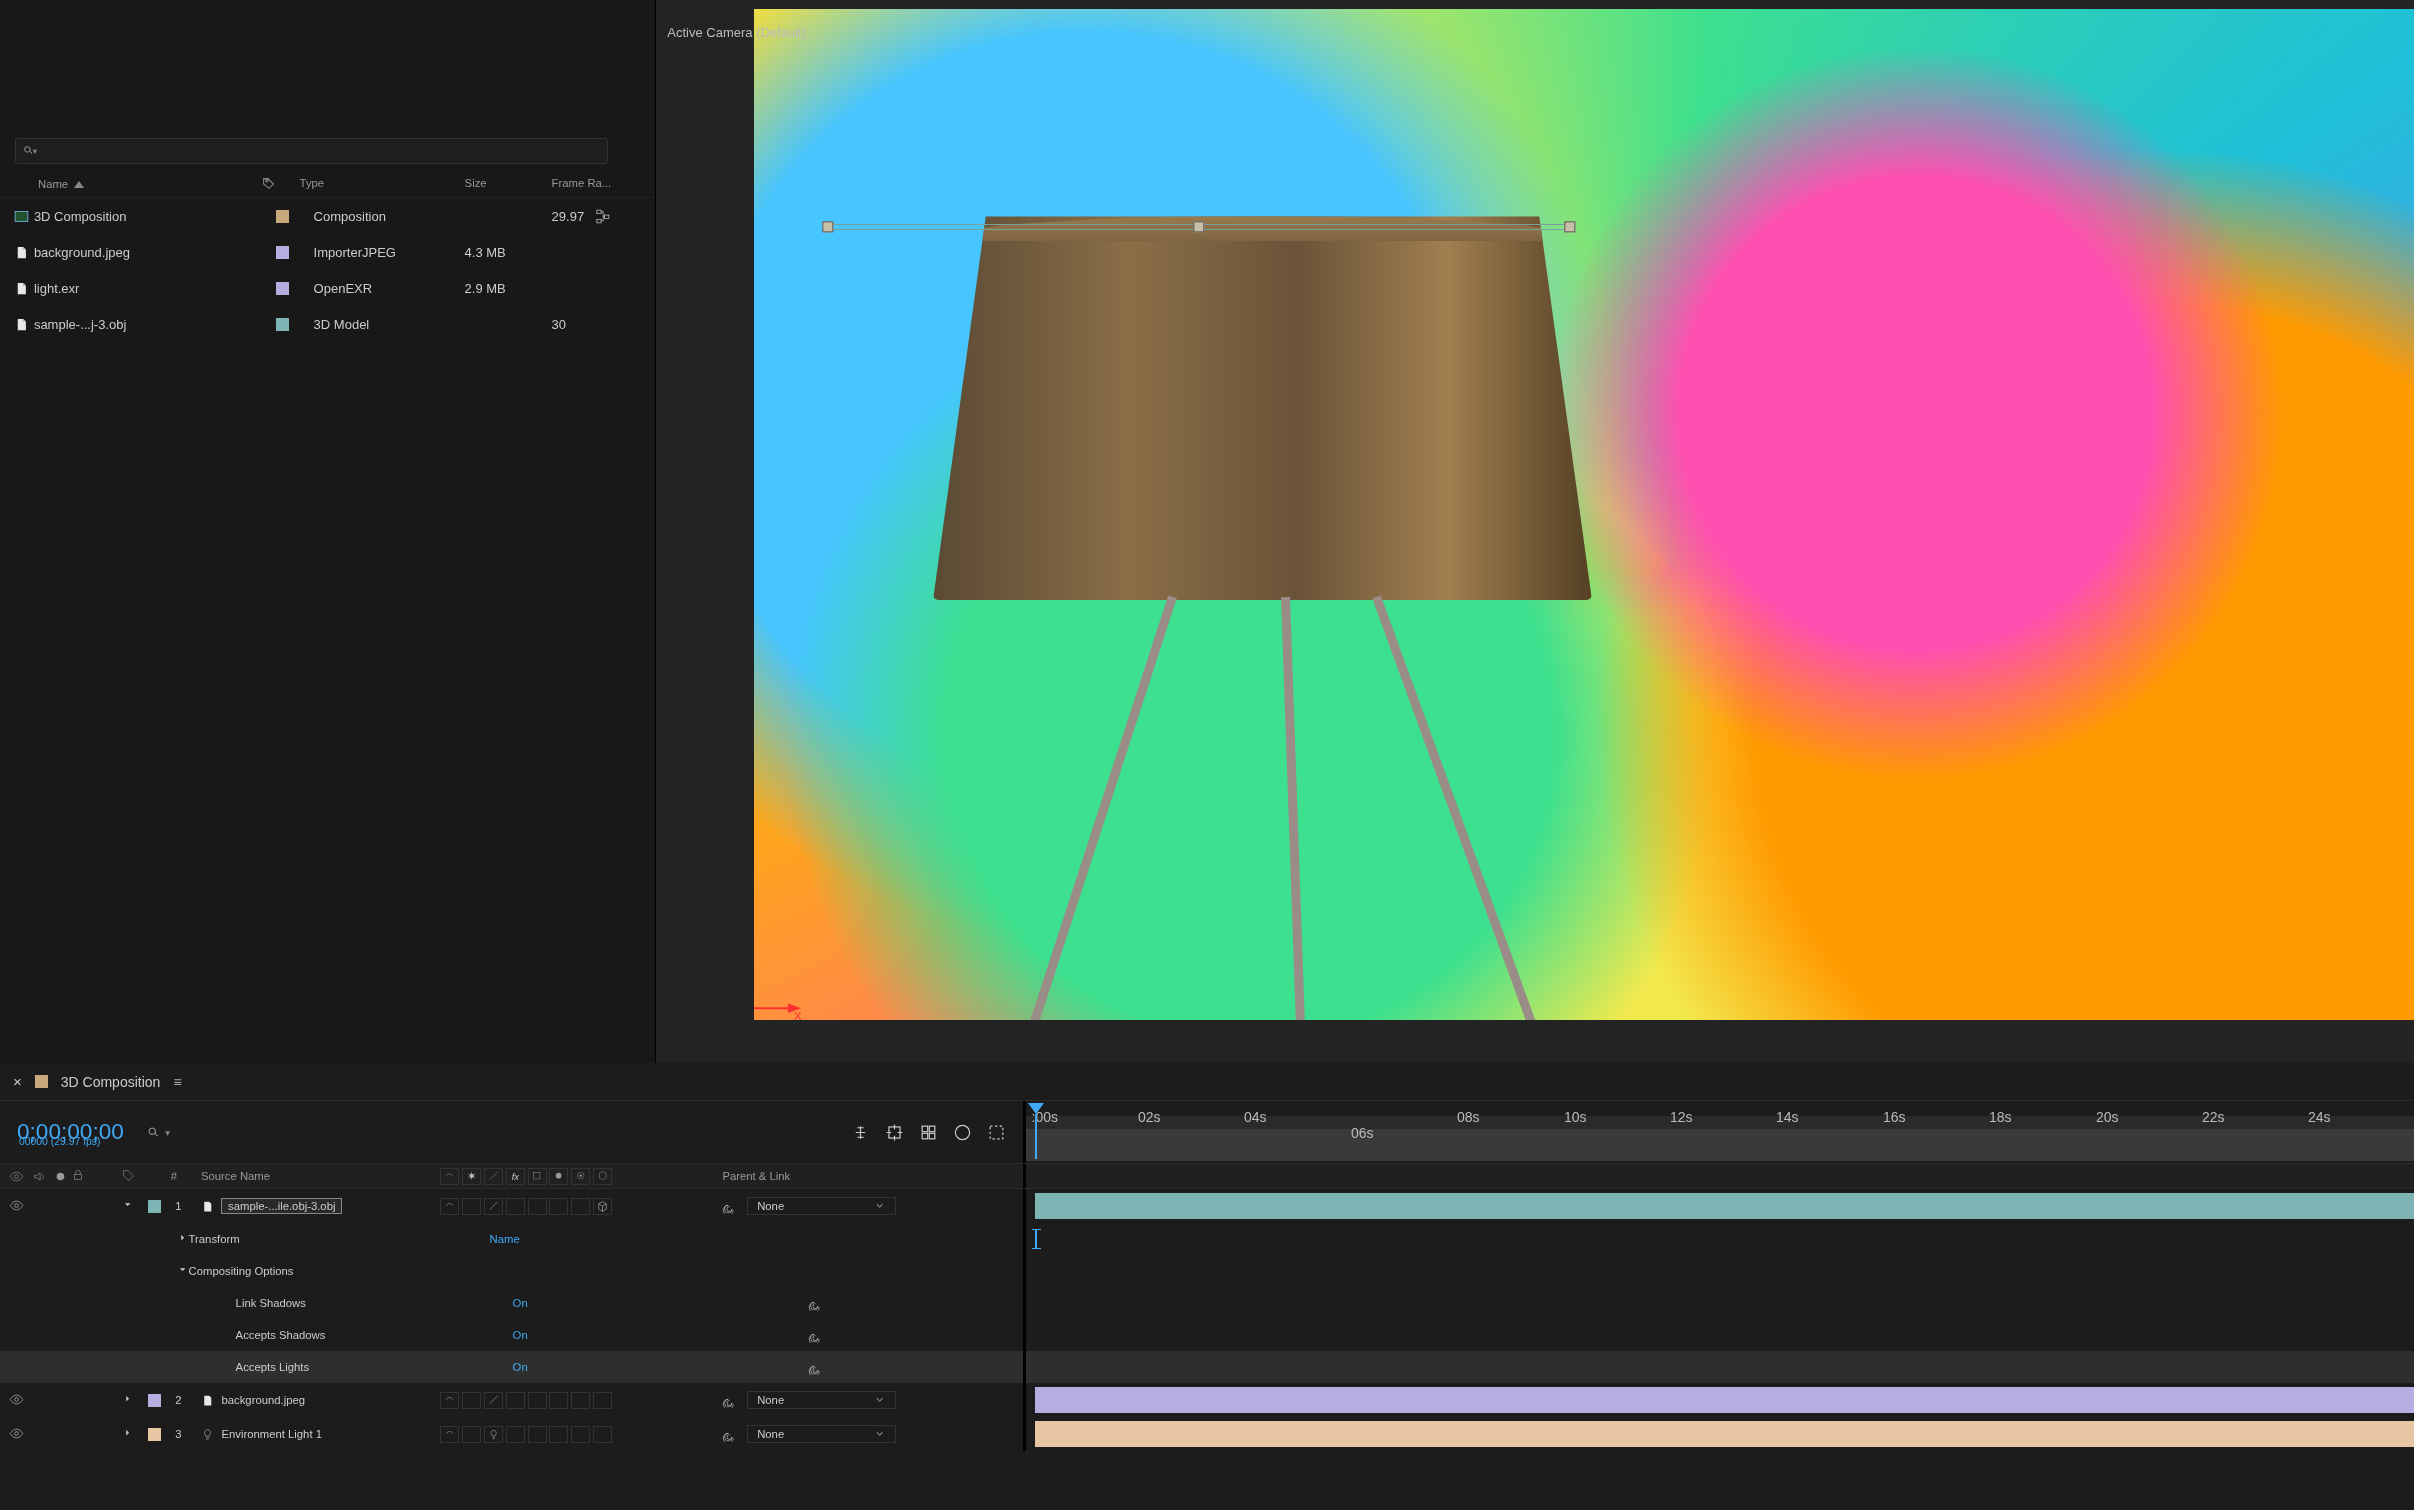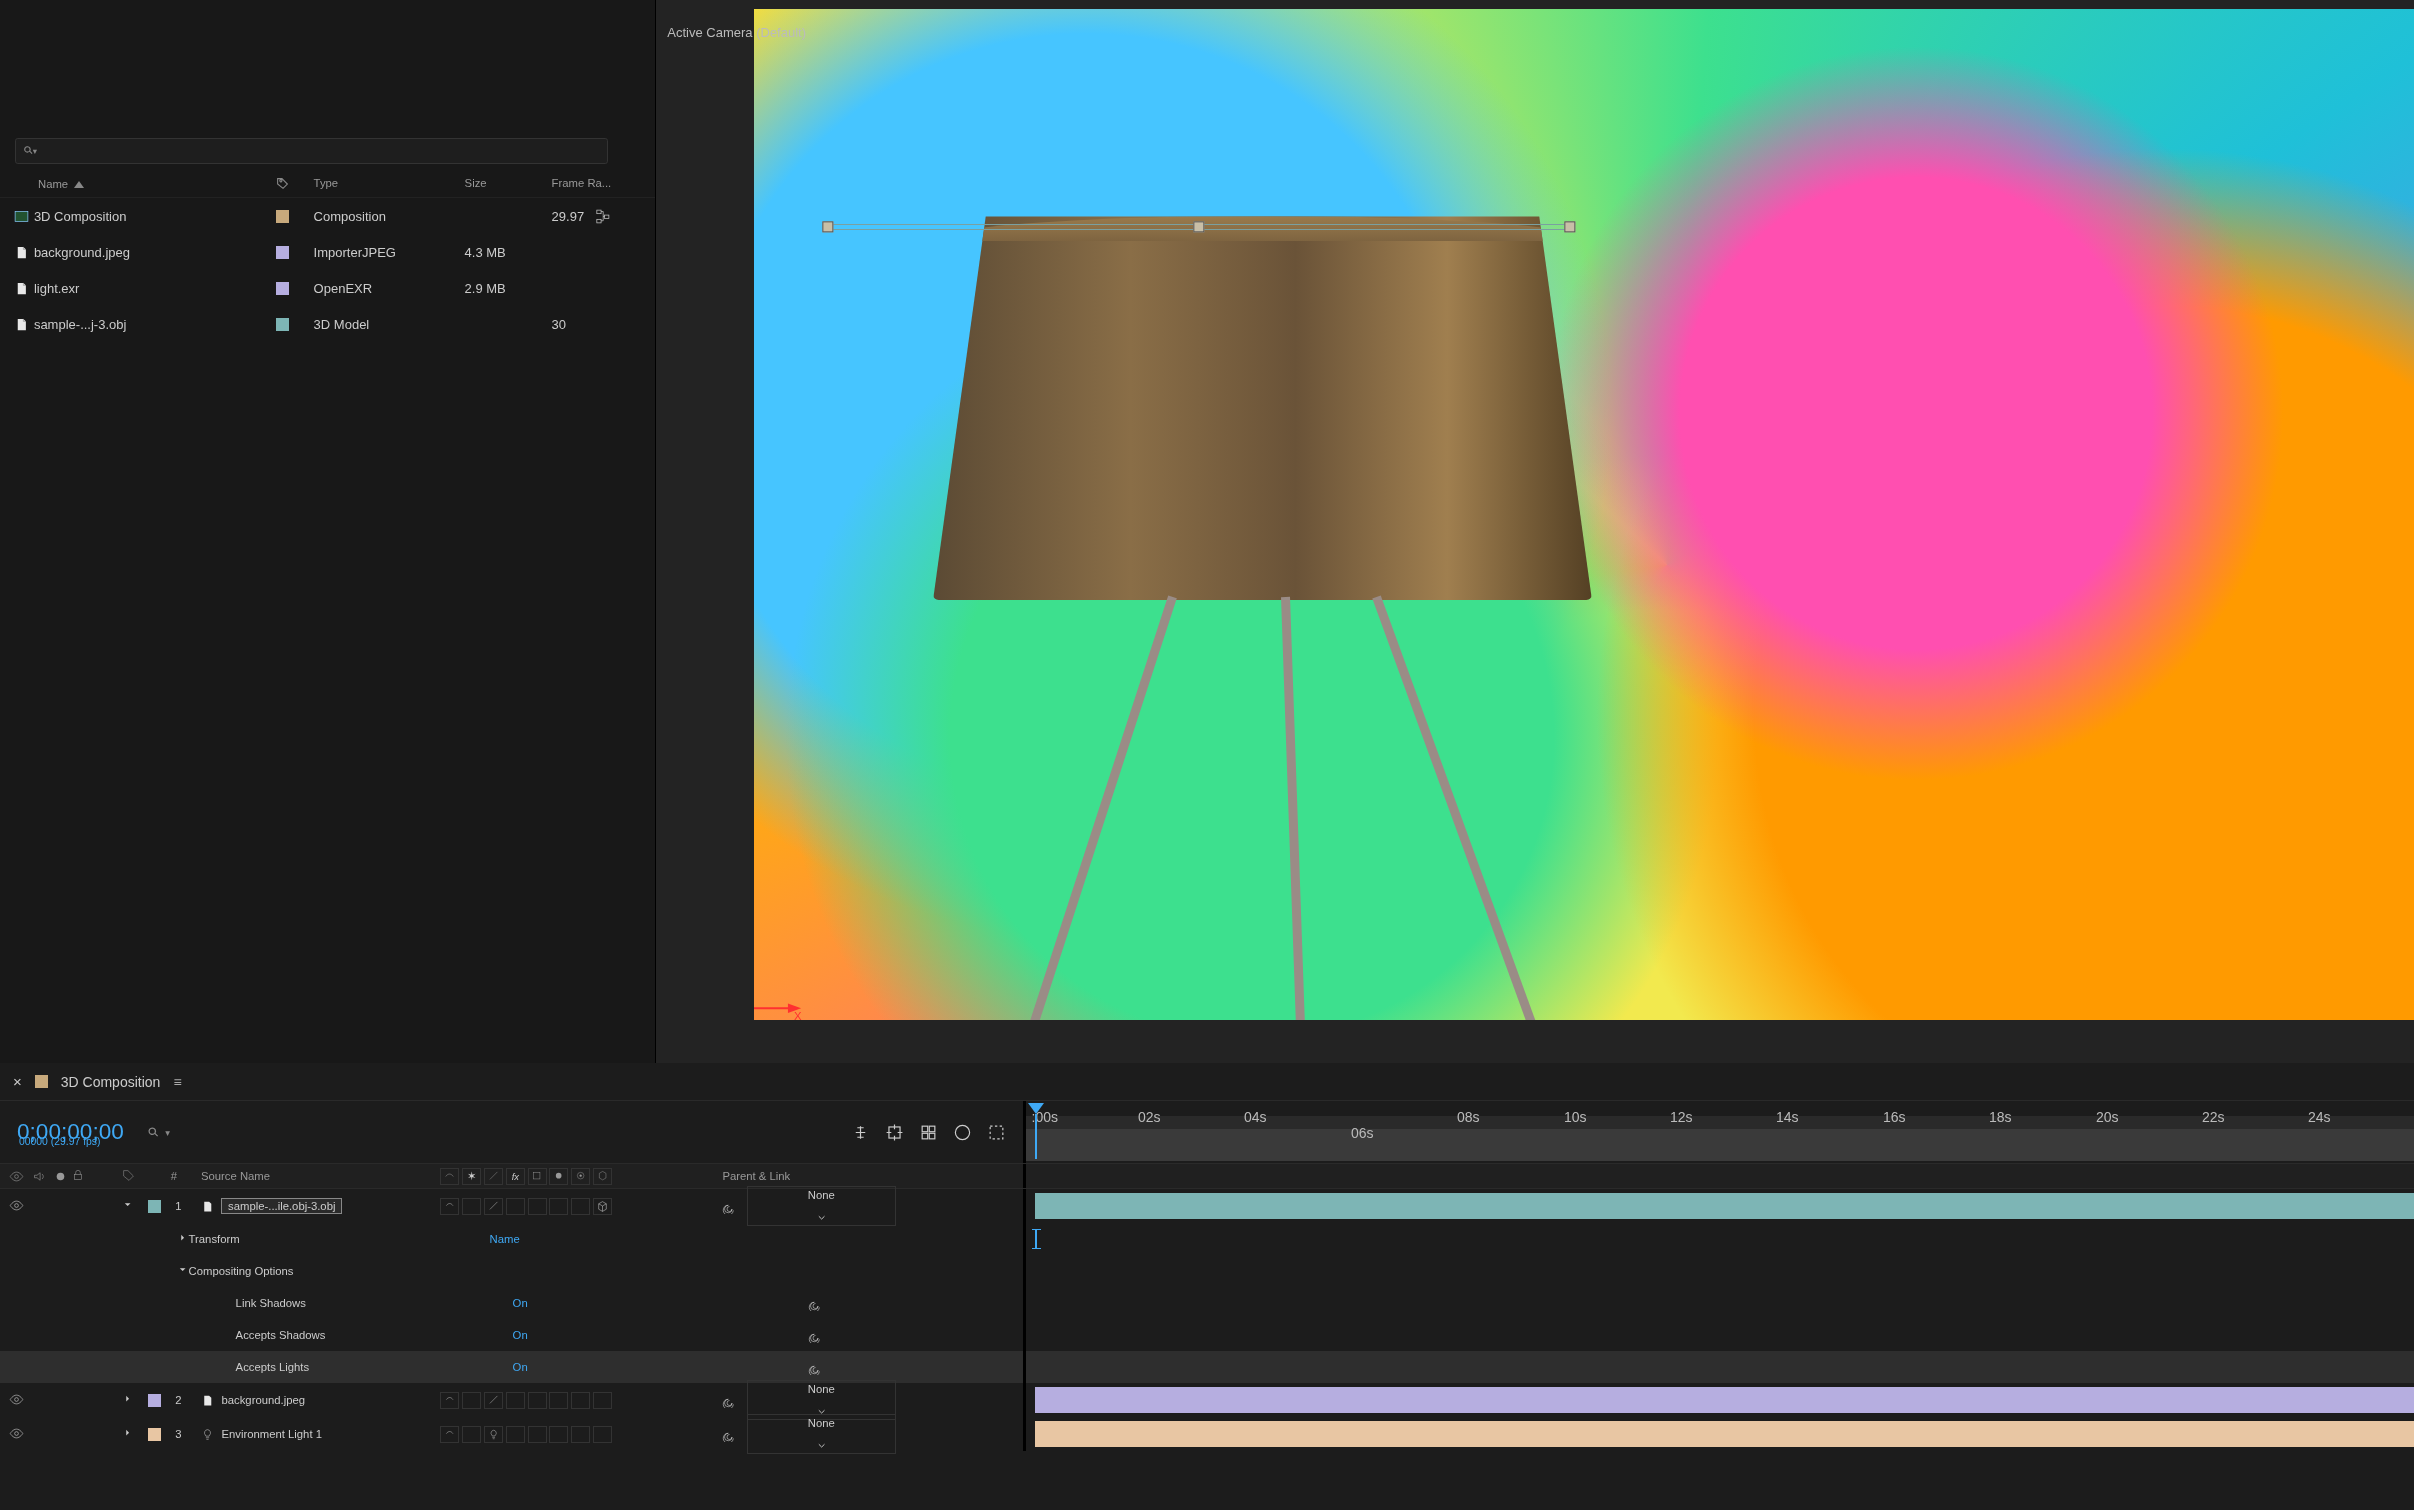--- a/index.html
+++ b/index.html
@@ -9,21 +9,21 @@
 .top { display: flex; height: 1063px; }
 .project { width: 656px; background: #181818; border-right: 0.9px solid #000; display: flex; flex-direction: column; }
 .project-top-pad { height: 130px; }
 .search-row { padding: 7.5px 15px; }
 .search { display: flex; align-items: center; background: #1e1e1e; border: 0.9px solid #333; border-radius: 2.8px; height: 26px; width: 593px; padding: 0 5.6px; }
 .search svg { width: 13px; height: 13px; fill: #888; }
 .project-headers { display: flex; padding: 5.6px 9.4px 5.6px 38px; color: #999; font-size: 11.3px; border-bottom: 0.9px solid #222; }
 .ph-name { flex: 1; display:flex; align-items:center; }
 .ph-tag { width: 38px; }
 .ph-type { width: 151px; }
-.ph-size { width: 87px; }
+.ph-size { width: 87px; margin-left: 14px; }
 .ph-fr { width: 94px; }
 
 .project-rows { flex: 1; }
 .prow { display: flex; align-items: center; padding: 0 9.4px; height: 36px; font-size: 13px; }
 .prow .picon { width: 24.5px; display:flex; align-items:center; justify-content:center; }
 .prow .pname { flex: 1; }
 .prow .ptag { width: 38px; display:flex; align-items:center; }
 .prow .ptype { width: 151px; }
 .prow .psize { width: 87px; }
 .prow .pfr { width: 94px; display:flex; align-items:center; gap:9.4px; }
@@ -109,21 +109,21 @@
 .tl-body { position:absolute; left:0; right:0; top:126px; bottom:0; }
 .layer-row { display:flex; height:34px; align-items:center; }
 .lr-left { width:1023px; display:flex; align-items:center; padding-left:9.4px; }
 .lr-right { flex:1; border-left:3.8px solid #000; position:relative; height:100%; }
 .twir { cursor:pointer; }
 .label-sw { width:13px; height:13px; }
 .layer-num { width:34px; text-align:center; }
 .srcname { display:flex; align-items:center; gap:7.5px; }
 .srcname .box { border:0.9px solid #888; padding:0.9px 5.6px; background:#2a2a2a; }
 .bluelink { color:#3fa9f5; }
-.parent-sel { display:flex; align-items:center; gap:11.3px; border:0.9px solid #333; padding:1.9px 9.4px; width:149px; justify-content:space-between;flex-direction:column; }
+.parent-sel { display:flex; align-items:center; gap:11.3px; border:0.9px solid #333; padding:1.9px 9.4px; width:149px; justify-content:space-between; }
 .spiral { width:15px; height:15px; }
 .clip { position:absolute; left:9.4px; right:0; top:3.8px; bottom:3.8px; }
 .clip.teal { background:#7db5b5; }
 .clip.lav  { background:#b6aee0; }
 .clip.peach{ background:#e8c6a3; }
 
 .prop-row { display:flex; height:32px; align-items:center; }
 .prop-row.sel { background:#2e2e2e; }
 .pr-left { width:1023px; display:flex; align-items:center;text-align:right; }
 .pr-name { width:282px; }

